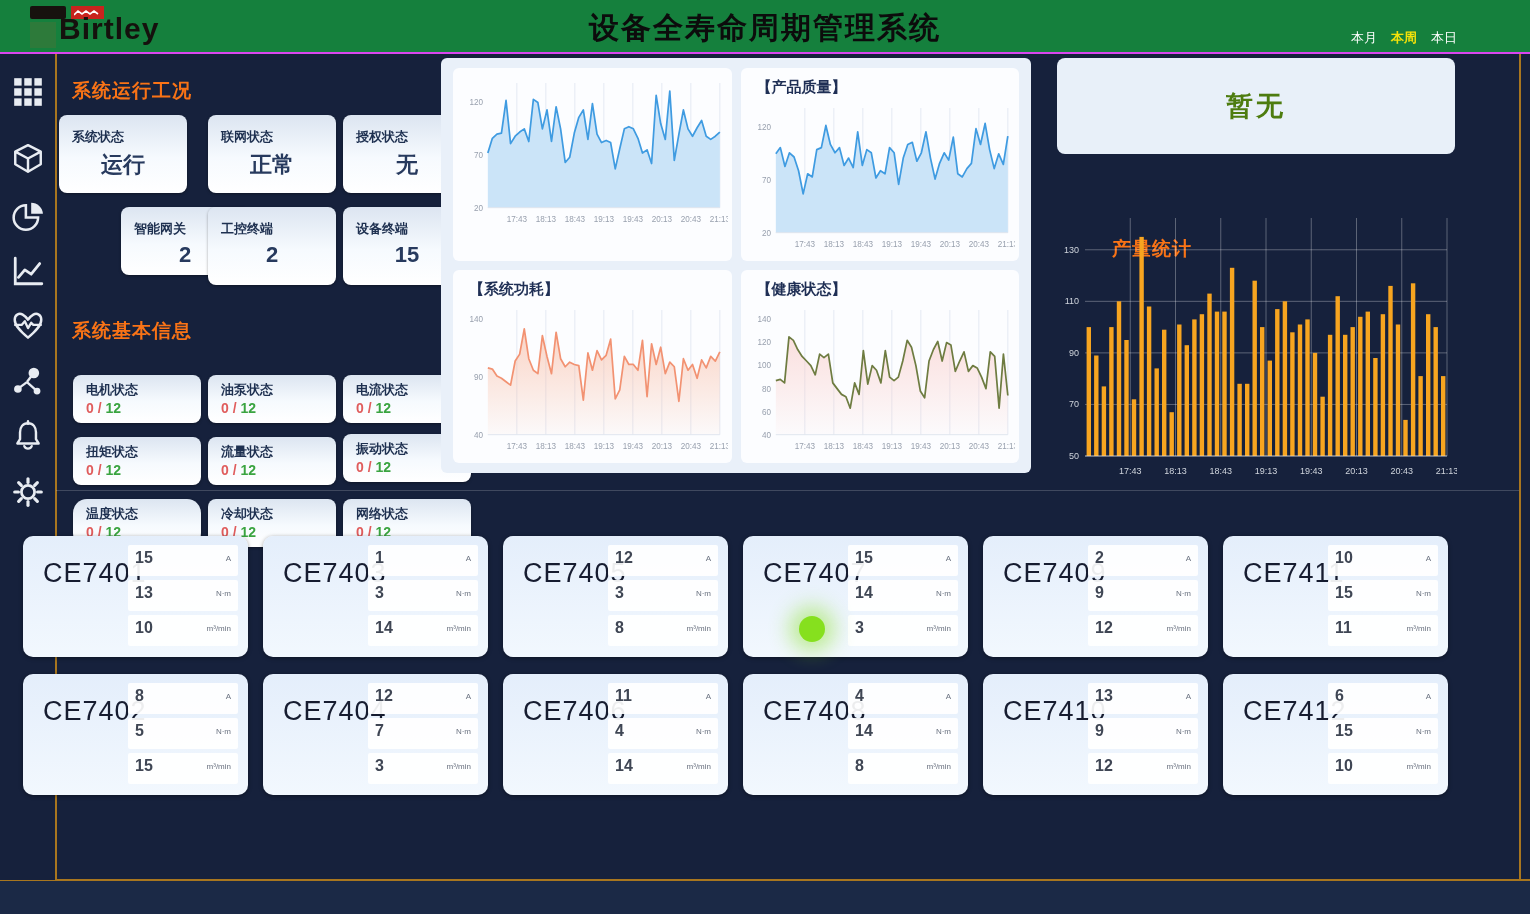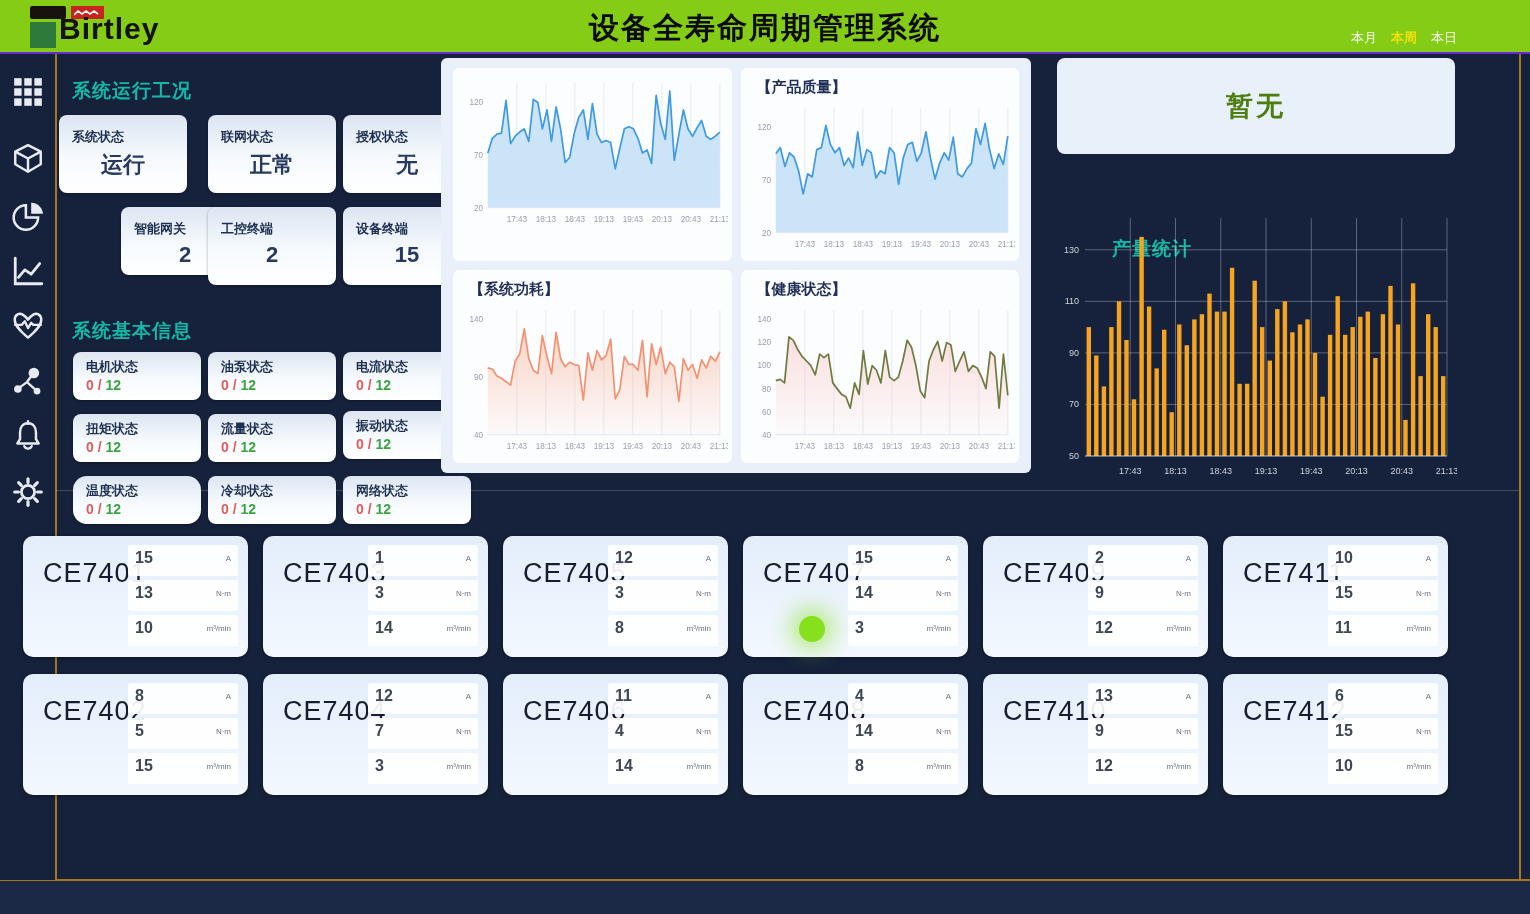--- a/index.html
+++ b/index.html
@@ -1,21 +1,21 @@
 <!DOCTYPE html>
 <html><head>
 <meta charset="utf-8">
 <style>
   * { margin:0; padding:0; box-sizing:border-box; }
   html,body { width:1530px; height:914px; overflow:hidden;
     font-family:"Liberation Sans", sans-serif; background:#16213c; }
 
   
   .header { position:absolute; left:0; top:0; width:1530px; height:54px;
-    background:#84cc16; border-bottom:2px solid #6d28d9; }
+    background:#15803d; border-bottom:2px solid #d946ef; }
   .logo { position:absolute; left:30px; top:3px; width:200px; height:48px; }
   .logo .blk { position:absolute; left:0; top:3px; width:36px; height:13px; background:#17120e; border-radius:2px; }
   .logo .red { position:absolute; left:41px; top:3px; width:33px; height:13px; background:#c8241e; }
   .logo .red svg { position:absolute; left:3px; top:3px; }
   .logo .grn { position:absolute; left:0; top:19px; width:26px; height:26px; background:#2d7a3a; }
   .logo .txt { position:absolute; left:29px; top:9px; font-size:30px; font-weight:bold; color:#15110d; letter-spacing:1px; }
   .header .title { position:absolute; left:0; right:0; top:8px; text-align:center;
     font-size:30px; font-weight:bold; color:#0c0c0c; letter-spacing:2px; }
 
   
@@ -23,29 +23,29 @@
   .vline-right { position:absolute; left:1519px;top:54px; width:2px; height:826px; background:#a8761f; }
   .hline-bottom{ position:absolute; left:0; top:879px; width:1530px; height:2px; background:#a8761f; }
   .footer { position:absolute; left:0; top:881px; width:1530px; height:33px; background:#1b2946; }
 
   
   .sidebar { position:absolute; left:0; top:54px; width:55px; height:826px; background:#16213c; }
   .sidebar .ic { position:absolute; left:11px; width:34px; height:34px; color:#e8ecf2; cursor:pointer; }
   .sidebar .ic svg { width:100%; height:100%; }
 
   
-  .sec-title { position:absolute; color:#14b8a6; font-size:19px; font-weight:bold; letter-spacing:1px; }
+  .sec-title { position:absolute; color:#f97316; font-size:19px; font-weight:bold; letter-spacing:1px; }
 
   
   .scard { position:absolute; width:128px; border-radius:8px;
     background:linear-gradient(180deg,#dce5f1 0%,#f6fafe 55%,#ffffff 100%);
     box-shadow:0 1px 3px rgba(0,0,0,.35); }
   .scard .lbl { color:#1e3050; font-size:13px; font-weight:bold; padding:13px 0 0 13px; }
   .scard .val { color:#273a5e; font-size:22px; font-weight:bold; text-align:center; margin-top:4px; }
-  .icard { height:48px; }
+  .icard { height:48px;margin-top:23px; }
   .icard .lbl { padding-top:6px; }
   .icard .ratio { font-size:14px; font-weight:bold; padding:1px 0 0 13px; }
   .icard .num { color:#e05c5c; }
   .icard .tot { color:#3aa440; }
 
   
   .trend-card { position:absolute; left:441px; top:58px; width:590px; height:415px;
     background:#e9f0f9; border-radius:6px; padding:10px 12px;
     display:grid; grid-template-columns:1fr 1fr; grid-template-rows:1fr 1fr; gap:9px; }
   .tile { background:#fcfdff; border-radius:6px; padding:6px 4px 2px 8px; }

